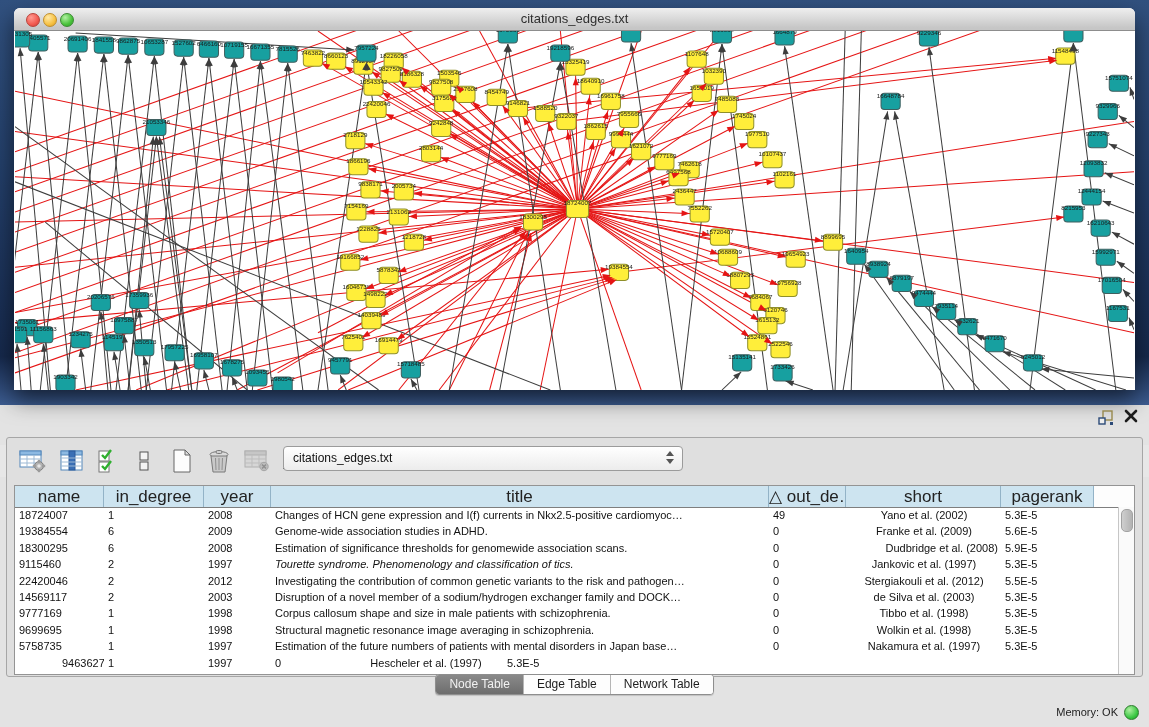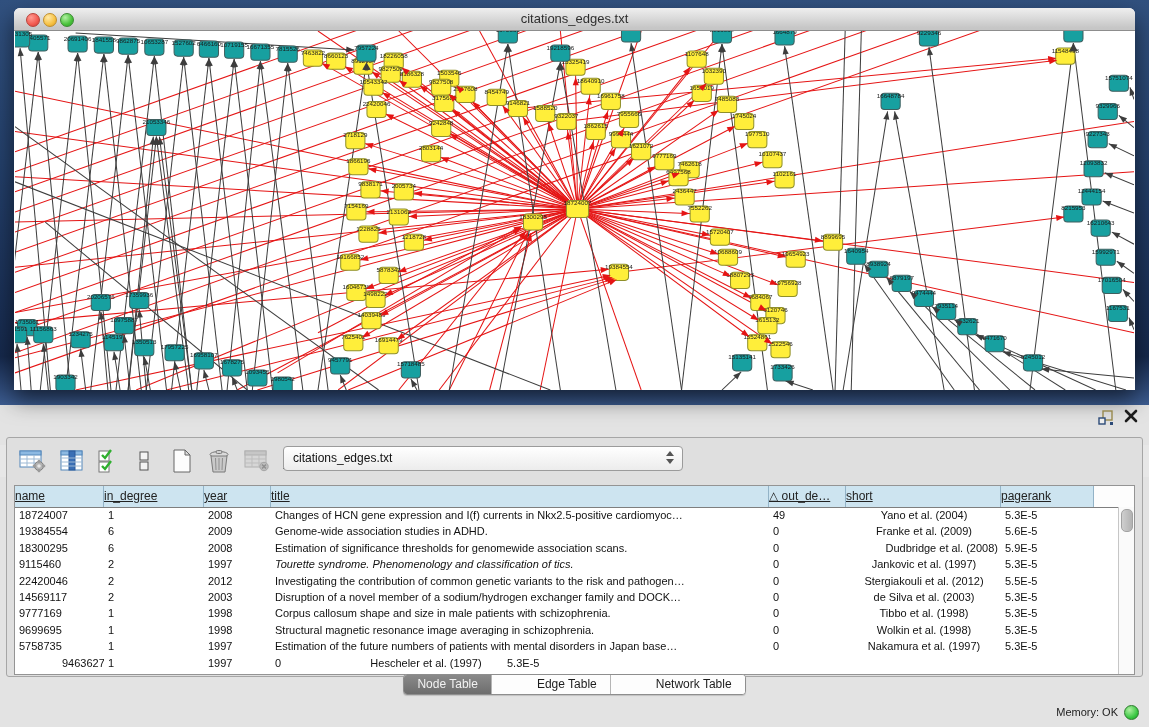--- a/index.html
+++ b/index.html
@@ -31,33 +31,33 @@
   #toolbar{position:absolute;left:8px;top:5px;height:36px;display:flex;align-items:center;}
   .tbtn{height:30px;display:flex;align-items:center;justify-content:center;cursor:pointer;}
   #dropdown{position:absolute;left:276px;top:8px;width:398px;height:23px;
     background:linear-gradient(180deg,#ffffff,#ececec);border:1px solid #9b9b9b;border-radius:4px;cursor:pointer;}
   #dropdown .val{position:absolute;left:9px;top:0;line-height:23px;font-size:12px;color:#111;}
   #dd-arrows{position:absolute;right:7px;top:4px;width:9px;height:15px;}
   #dd-arrows .up{width:0;height:0;border-left:4px solid transparent;border-right:4px solid transparent;border-bottom:5px solid #555;margin-bottom:3px;}
   #dd-arrows .dn{width:0;height:0;border-left:4px solid transparent;border-right:4px solid transparent;border-top:5px solid #555;}
   #tablebox{position:absolute;left:7px;right:7px;top:47px;bottom:1px;background:#fff;border:1px solid #949494;}
   #thead{display:flex;height:21px;background:#cde4f0;border-bottom:1px solid #7e7e7e;}
-  #thead .th{font-size:12px;color:#222;text-align:left;line-height:21px;
-    border-right:1px solid #93b3c7;overflow:hidden;white-space:nowrap;box-sizing:border-box;cursor:pointer;text-decoration:underline;}
+  #thead .th{font-size:17px;color:#222;text-align:center;line-height:21px;
+    border-right:1px solid #93b3c7;overflow:hidden;white-space:nowrap;box-sizing:border-box;cursor:pointer;}
   #thead .filler{flex:1;background:#fdfdfd;border-right:none;}
   #rows{position:absolute;left:0;right:15px;top:21px;bottom:0;overflow:hidden;}
   .tr{display:flex;height:16.4px;cursor:pointer;}
   .tr .td{font-size:11px;color:#111;line-height:16.4px;white-space:nowrap;overflow:hidden;
     box-sizing:border-box;padding:0 3px 0 4px;}
   #vscroll{position:absolute;right:0;top:21px;bottom:0;width:15px;background:#fafafa;border-left:1px solid #c6c6c6;}
   #vthumb{position:absolute;left:2px;top:2px;width:10px;height:21px;border-radius:5px;
     background:linear-gradient(90deg,#cfcfcf,#b2b2b2);border:1px solid #a2a2a2;cursor:pointer;}
   
   #tabs{position:absolute;left:0;top:674px;width:1149px;height:21px;display:flex;justify-content:center;}
-  #tabgroup{display:flex;border:1px solid #8e8e8e;border-radius:4px;overflow:hidden;background:#fdfdfd;height:19px;box-shadow:0 1px 1px rgba(0,0,0,.15);gap:32px;}
+  #tabgroup{display:flex;border:1px solid #8e8e8e;border-radius:4px;overflow:hidden;background:#fdfdfd;height:19px;box-shadow:0 1px 1px rgba(0,0,0,.15);}
   .tab{font-size:12px;line-height:19px;padding:0 13px;color:#1d1d1d;background:#fdfdfd;border-right:1px solid #b5b5b5;cursor:pointer;}
   .tab:last-child{border-right:none;}
   .tab.active{background:linear-gradient(180deg,#8a8a8a,#6d6d6d);color:#f2f2f2;}
   
   #status{position:absolute;right:10px;top:701px;height:22px;display:flex;align-items:center;}
   #status .txt{font-size:11px;color:#222;margin-right:6px;}
   #memled{width:13px;height:13px;border-radius:50%;border:1px solid #2a7a2a;
     background:radial-gradient(circle at 35% 30%,#aef0a0,#35c53f 65%,#259a2e);}
 </style>
 </head>
@@ -786,21 +786,21 @@
         <div class="th" style="width: 93px;">pagerank</div>
         <div class="th filler"></div>
       </div>
     <div id="rows">
         <div class="tr">
           <div class="td" style="width: 89px; text-align: left;">18724007</div>
           <div class="td" style="width: 100px; text-align: left;">1</div>
           <div class="td" style="width: 67px; text-align: left;">2008</div>
           <div class="td" style="width: 498px; text-align: left;">Changes of HCN gene expression and I(f) currents in Nkx2.5-positive cardiomyoc…</div>
           <div class="td" style="width: 77px; text-align: left;">49</div>
-          <div class="td" style="width: 155px; text-align: center;">Yano et al. (2004)</div>
+          <div class="td" style="width: 155px; text-align: center;">Yano et al. (2002)</div>
           <div class="td" style="width: 93px; text-align: left;">5.3E-5</div>
         </div>
         <div class="tr">
           <div class="td" style="width: 89px; text-align: left;">19384554</div>
           <div class="td" style="width: 100px; text-align: left;">6</div>
           <div class="td" style="width: 67px; text-align: left;">2009</div>
           <div class="td" style="width: 498px; text-align: left;">Genome-wide association studies in ADHD.</div>
           <div class="td" style="width: 77px; text-align: left;">0</div>
           <div class="td" style="width: 155px; text-align: center;">Franke et al. (2009)</div>
           <div class="td" style="width: 93px; text-align: left;">5.6E-5</div>

